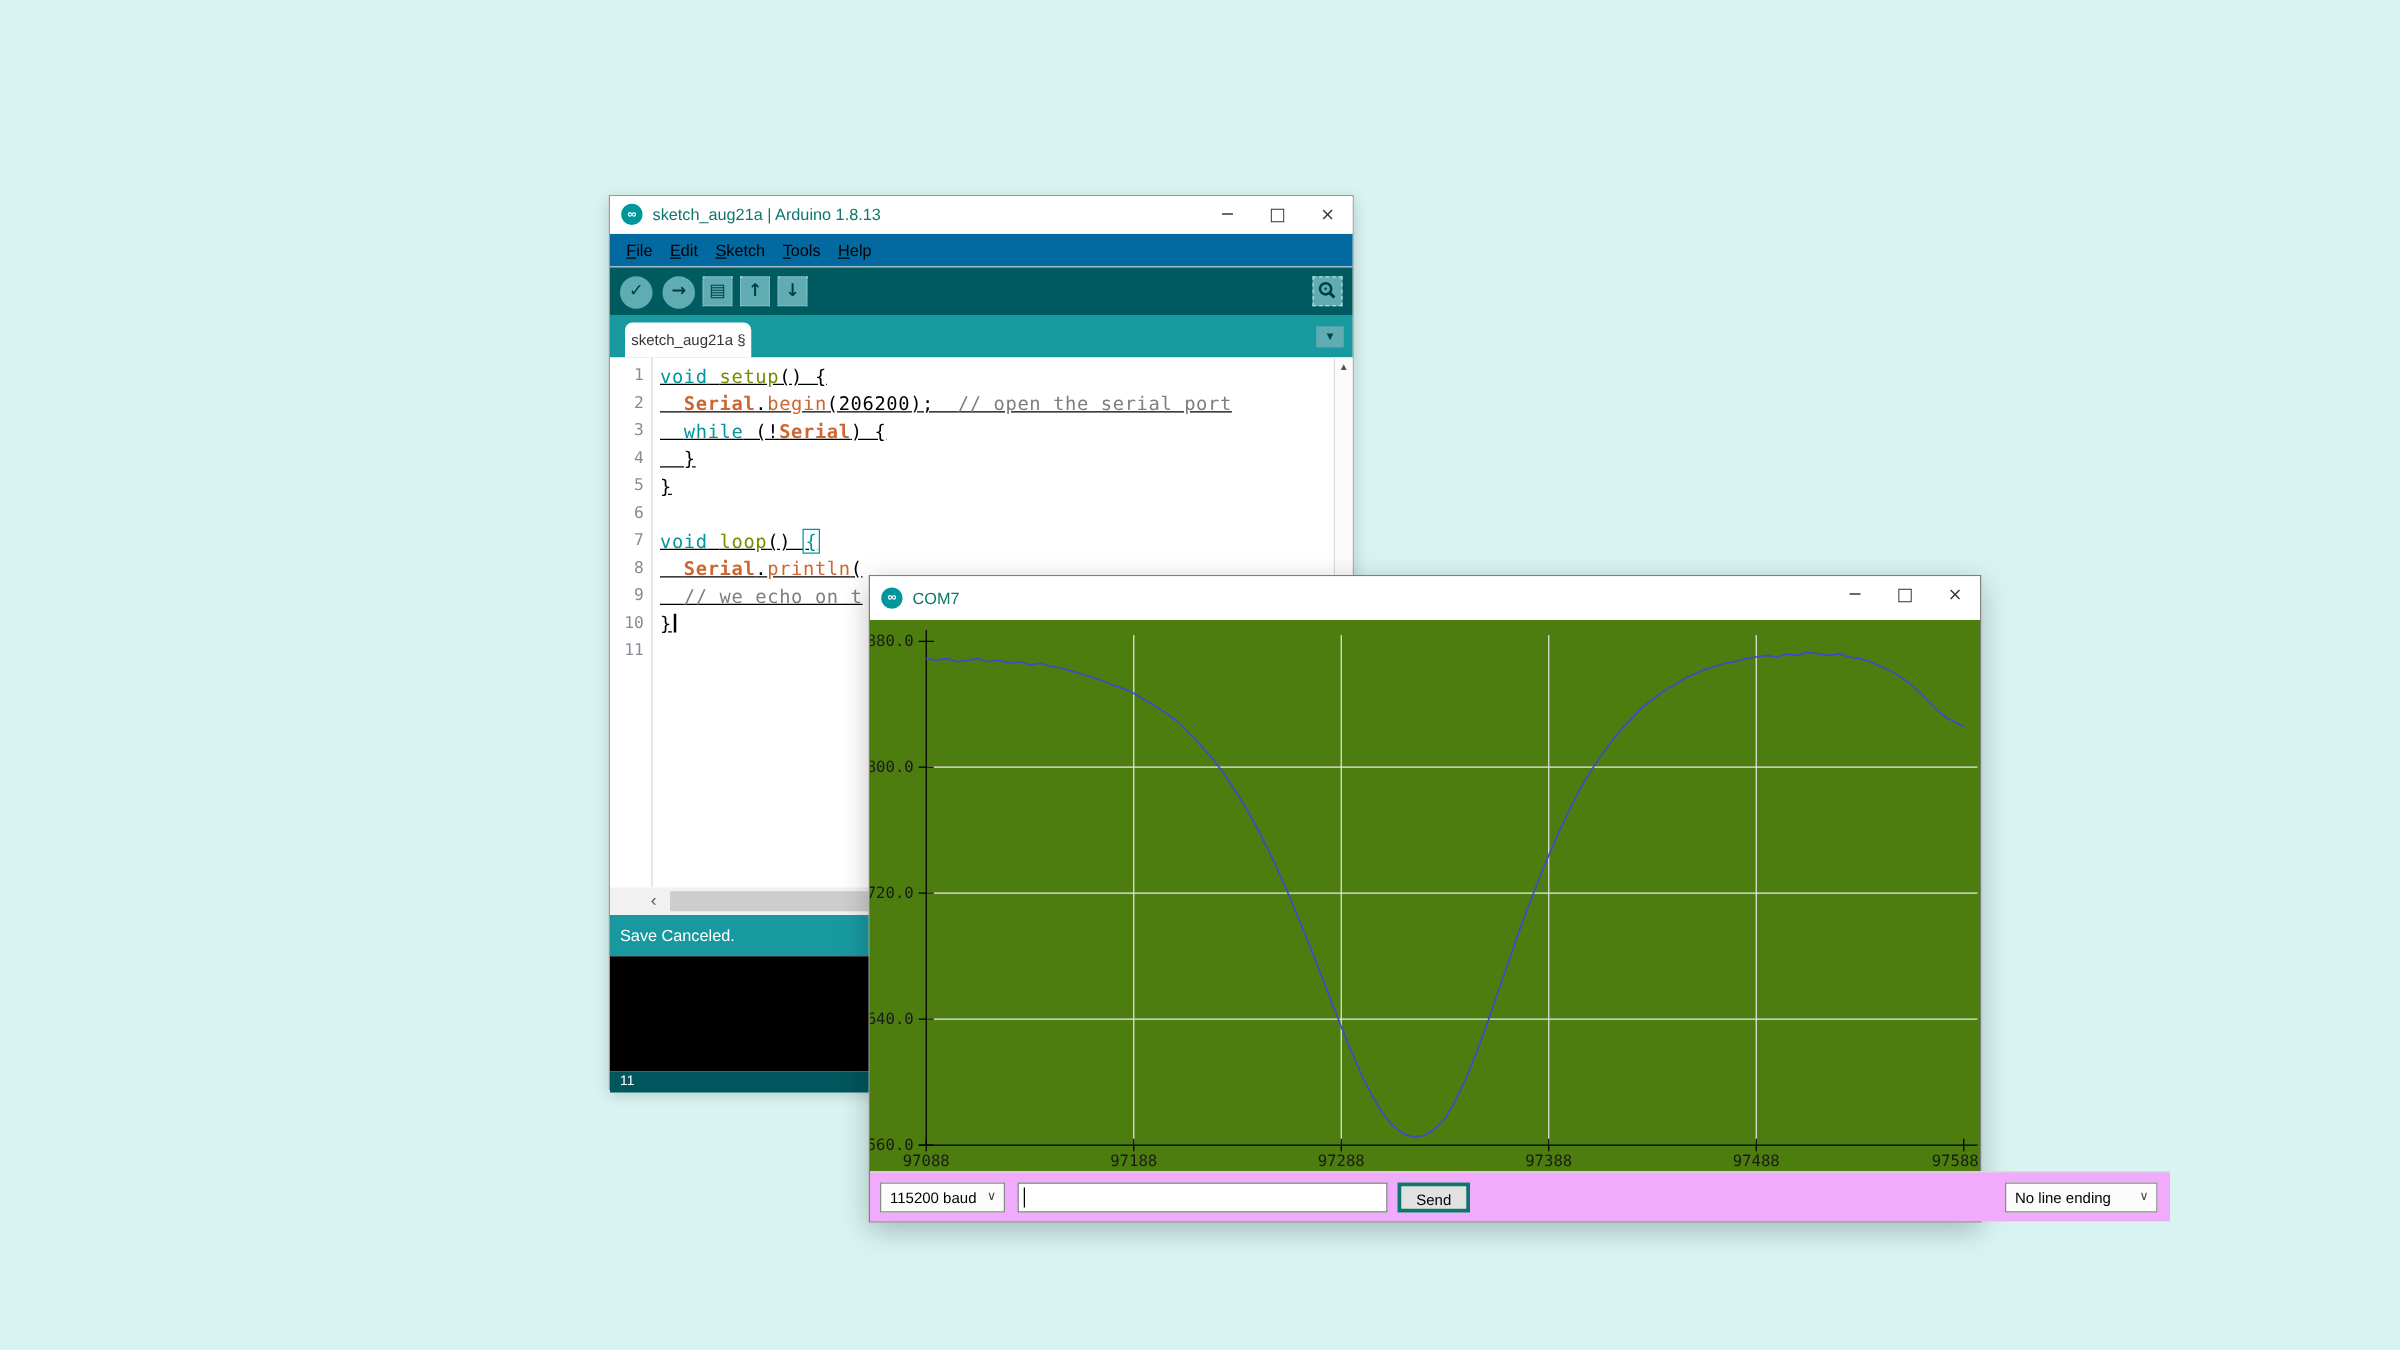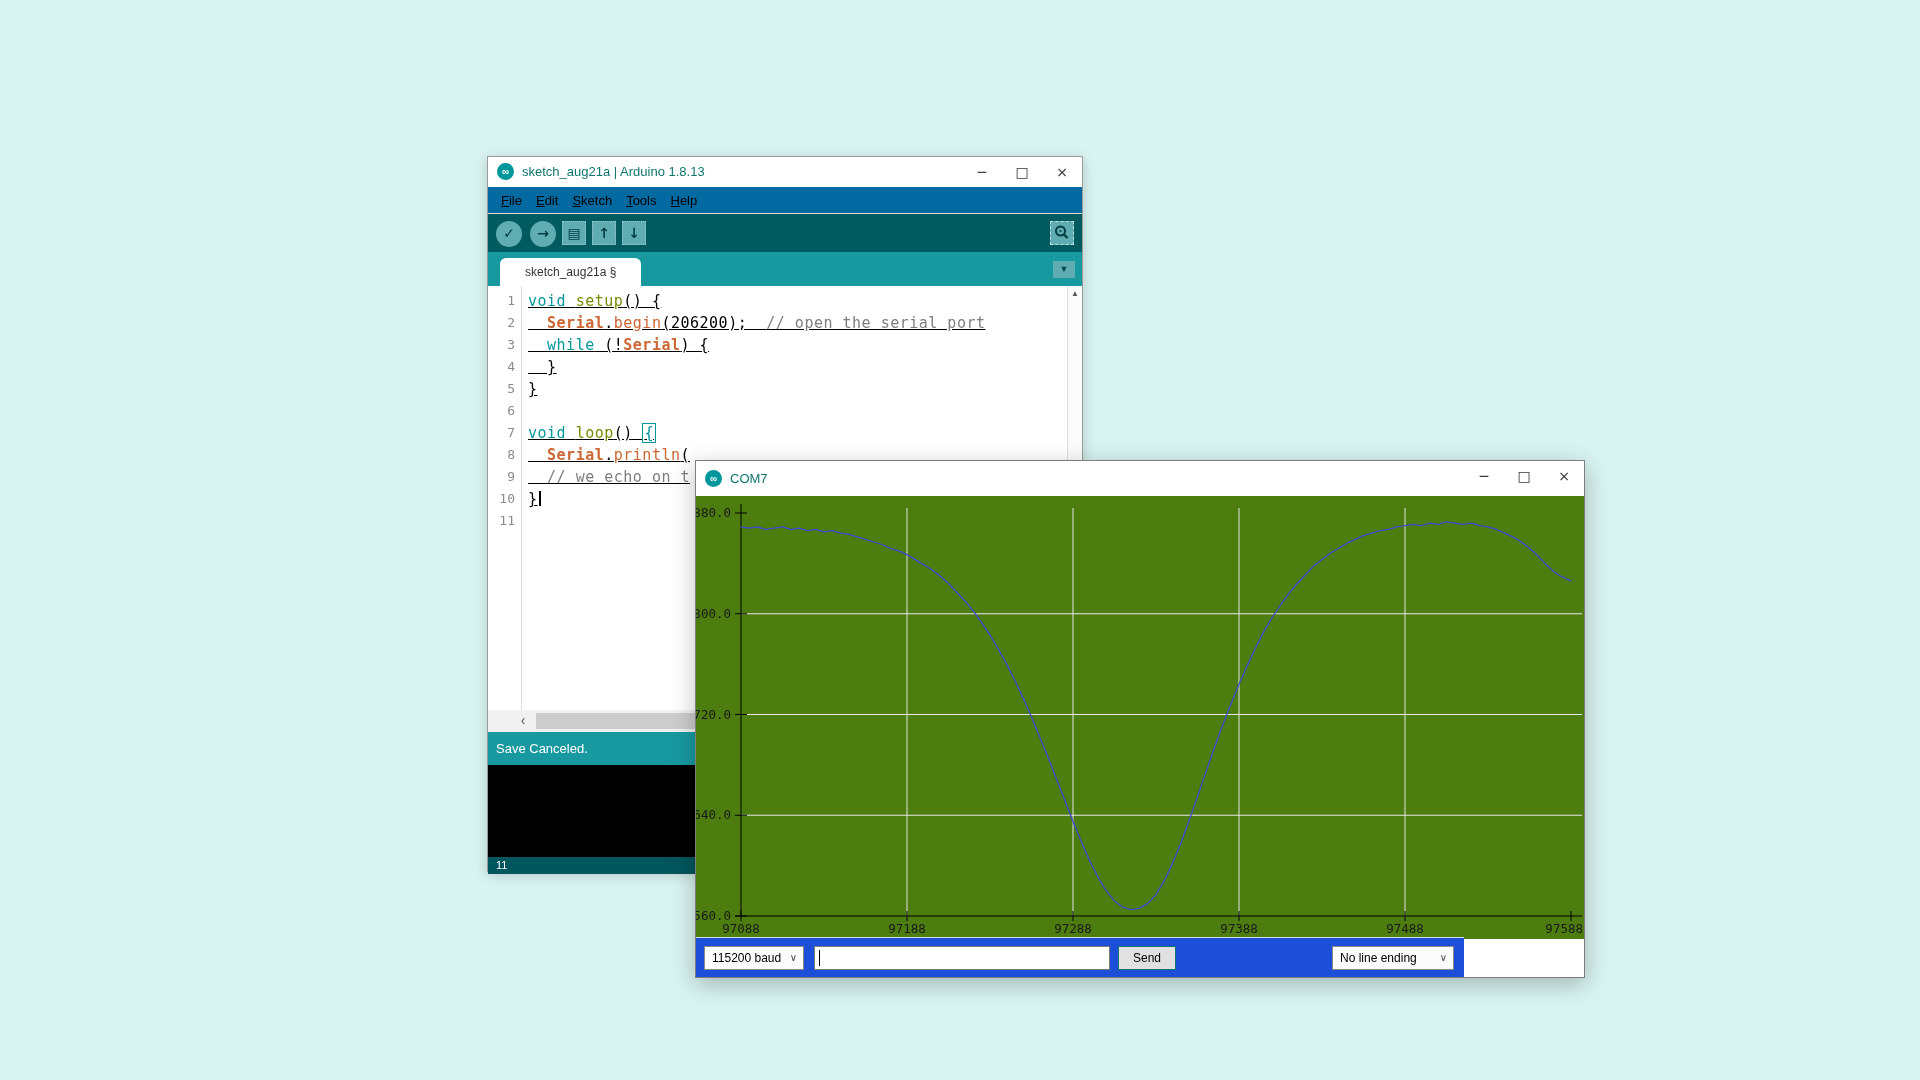--- a/index.html
+++ b/index.html
@@ -26,21 +26,21 @@
   .tbtn{position:relative;display:inline-block;background:var(--button_teal,#5FADB2);margin-top:6px;}
   .tbtn.circle{width:26px;height:26px;border-radius:50%;margin-left:8px;}
   .tbtn.square{width:24px;height:24px;margin-left:6px;margin-top:7px;border:1px dotted rgba(255,255,255,.35);box-sizing:border-box;}
   .tbtn .tglyph{display:block;width:100%;text-align:center;line-height:25px;font-size:14px;font-weight:bold;
     color:#003d41;font-family:"DejaVu Sans", sans-serif;}
   .tbtn.square .tglyph{line-height:22px;}
   #serial-monitor-btn{position:absolute;right:8px;top:7px;width:24px;height:24px;background:var(--button_teal,#5FADB2);
     border:1px dashed rgba(255,255,255,.6);box-sizing:border-box;}
   .tabbar{position:relative;height:34px;background:var(--tabbar_teal,#1899A0);}
   .tab{position:absolute;left:12px;top:6px;height:28px;background:#fff;border-radius:6px 6px 0 0;
-    padding:0 25px;line-height:28px;font-size:12px;color:#333;}
+    padding:0 5px;line-height:28px;font-size:12px;color:#333;}
   .tab-dd{position:absolute;right:7px;top:9px;width:22px;height:17px;background:var(--button_teal,#5FADB2);
     text-align:center;line-height:16px;font-size:9px;color:#00474b;}
 
   .code-area{position:relative;height:424px;background:#fff;overflow:hidden;}
   .gutter{position:absolute;left:0;top:0;width:34px;height:100%;border-right:1px solid #dcdcdc;box-sizing:border-box;padding-top:4px;}
   .lnum{height:22px;line-height:22px;text-align:right;padding-right:6px;font-family:"DejaVu Sans Mono",monospace;
     font-size:13px;color:#8a8a94;}
   .code-col{position:absolute;left:40px;top:0;right:16px;padding-top:4px;text-decoration:underline;}
   .cline{height:22px;line-height:22px;font-family:"DejaVu Sans Mono",monospace;font-size:15px;letter-spacing:.5px;
     white-space:pre;color:#000;}
@@ -62,30 +62,30 @@
   .statusbar{height:33px;background:var(--statusbar_teal,#1899A0);color:#fff;font-size:13px;line-height:33px;padding-left:8px;}
   .console{height:92px;background:var(--console_black,#000);}
   .bottomstrip{height:17px;background:var(--bottom_strip_teal,#00565C);color:#fff;font-size:11px;line-height:17px;padding-left:8px;}
 
   
   #plotter-win{left:695px;top:460px;width:890px;height:518px;z-index:10;box-shadow:0 6px 22px rgba(0,0,0,.25);border-color:#7e7e7e;}
   #plotter-win .titlebar{height:35px;}
   #plotter-win .app-icon{top:9px;}
   #plotter-win .title-text{line-height:35px;}
   .plot-region{position:absolute;left:0;top:35px;width:888px;height:443px;background:#4d7c0f;}
-  .plot-bottombar{position:absolute;left:0;bottom:0;width:768px;height:40px;background:#1d4ed8;border-top:1px solid #dcdcdc;box-sizing:border-box;margin-top:10px;}
+  .plot-bottombar{position:absolute;left:0;bottom:0;width:1040px;height:40px;background:#f0abfc;border-top:1px solid #dcdcdc;box-sizing:border-box;margin-top:10px;}
   .combo{position:absolute;top:8px;height:24px;background:#fcfcfc;border:1px solid #8a8a8a;box-sizing:border-box;
     font-size:12px;line-height:22px;padding-left:7px;color:#000;}
   .combo .dd-arrow{position:absolute;right:6px;top:0;font-size:10px;color:#444;line-height:22px;}
   #baud-combo{left:8px;width:100px;}
   #lineend-combo{right:10px;width:122px;}
   .send-input{position:absolute;left:118px;top:8px;width:296px;height:24px;border:1px solid #7a7a7a;box-sizing:border-box;
     background:#fff;font-size:12px;padding:0 4px;}
   .input-caret{position:absolute;left:123px;top:12px;width:1px;height:16px;background:#000;}
-  .send-btn{position:absolute;left:422px;top:8px;width:58px;height:24px;background:#e1e1e1;border:1px solid #0f766e;
+  .send-btn{position:absolute;left:422px;top:8px;width:58px;height:24px;background:#e1e1e1;border:3px solid #0f766e;
     box-sizing:border-box;font-size:12px;text-align:center;line-height:22px;color:#000;}
 </style>
 </head>
 <body>
 
 <div class="stage">
 
   <div class="win" id="arduino-win">
     <div class="titlebar">
       <span class="app-icon">∞</span>

